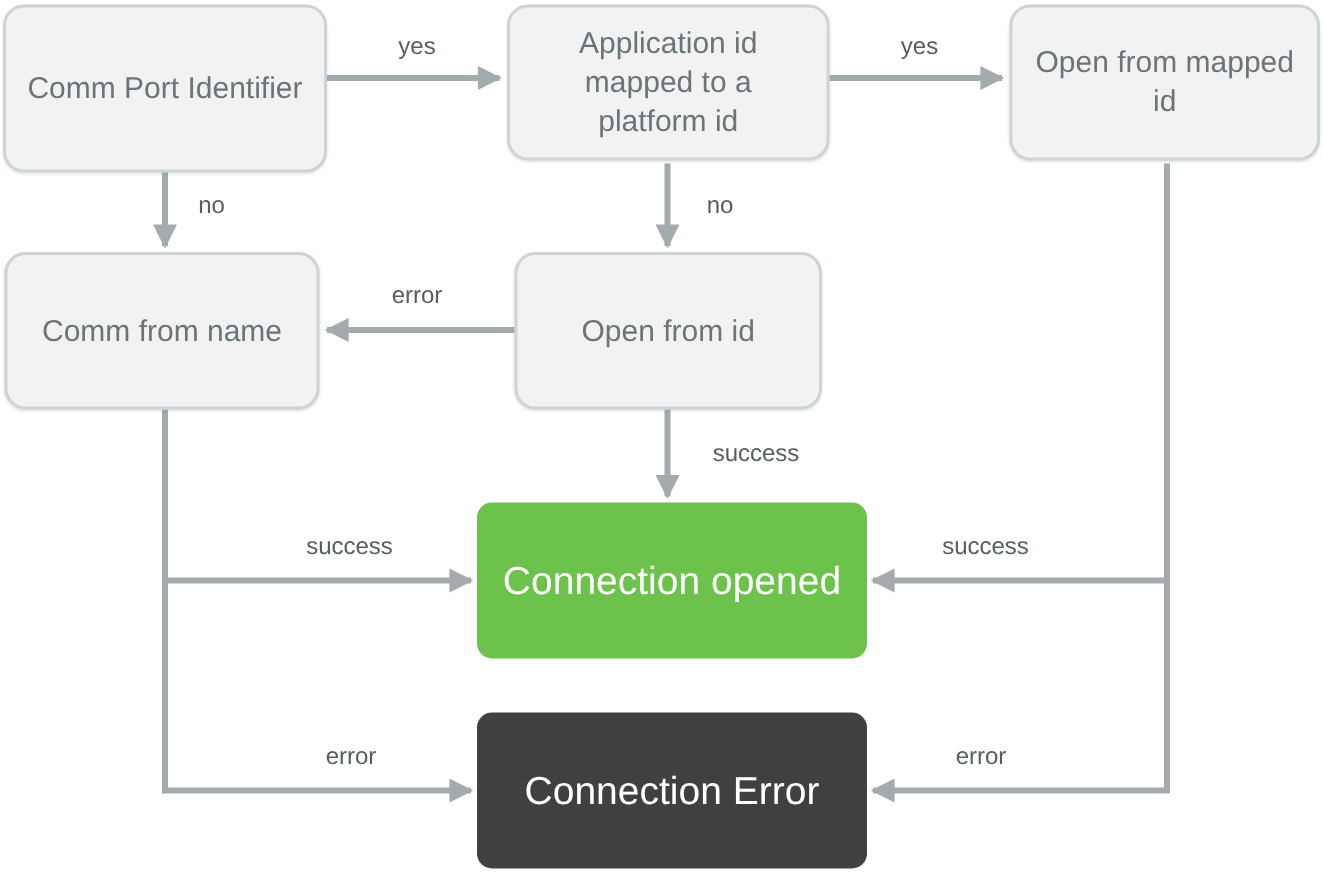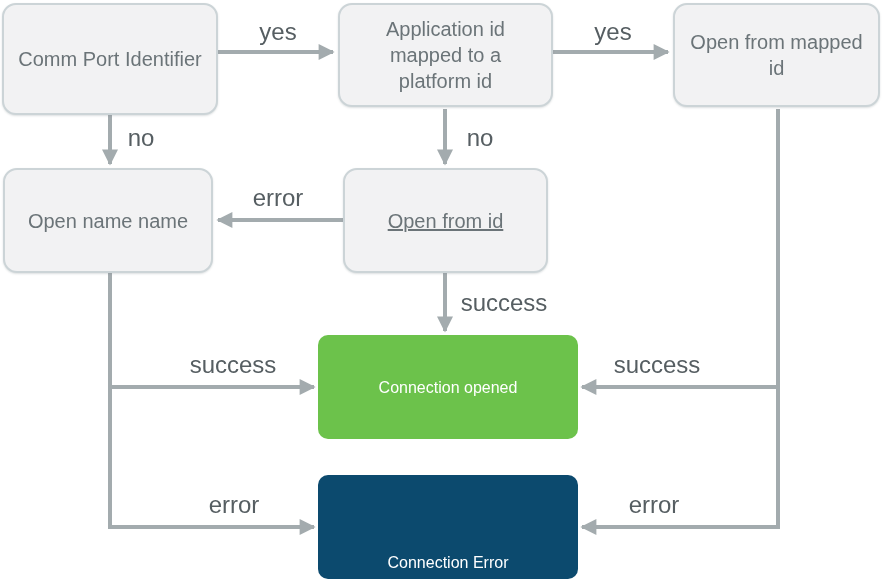--- a/index.html
+++ b/index.html
@@ -38,31 +38,31 @@
     color: #6b7478;
     font-size: 20px;
     font-weight: 300;
     line-height: 26px;
     box-shadow: 0 1px 2px rgba(120,130,135,0.25);
   }
   .node.result {
     border: none;
     border-radius: 10px;
     color: #ffffff;
-    font-size: 16px;
+    font-size: 26px;
     font-weight: 400;
     line-height: 33px;
   }
   .node.success { background: #6cc24b; }
-  .node.error   { background: #0c4a6e; justify-content: flex-end; }
+  .node.error   { background: #404040; }
   .edge-label {
     position: absolute;
     transform: translate(-50%, -50%);
     color: #565e62;
-    font-size: 24px;
+    font-size: 16px;
     font-weight: 300;
     white-space: nowrap;
   }
 </style>
 </head>
 <body>
 
 <div class="canvas">
 
   <svg class="edges" viewBox="0 0 882 581" aria-hidden="true">
@@ -94,24 +94,24 @@
     <div>mapped to a</div>
     <div>platform id</div>
   </div>
 
   <div class="node gray" style="left:673px; top:3px; width:207px; height:104px;">
     <div>Open from mapped</div>
     <div>id</div>
   </div>
 
   <div class="node gray" style="left:3px; top:168px; width:210px; height:105px;">
-    <div>Open name name</div>
+    <div>Comm from name</div>
   </div>
 
-  <div class="node gray" style="left:343px; top:168px; width:205px; height:105px;text-decoration:underline;">
+  <div class="node gray" style="left:343px; top:168px; width:205px; height:105px;">
     <div>Open from id</div>
   </div>
 
   <div class="node result success" style="left:318px; top:335px; width:260px; height:104px;">
     <div>Connection opened</div>
   </div>
 
   <div class="node result error" style="left:318px; top:475px; width:260px; height:104px;">
     <div>Connection Error</div>
   </div>

